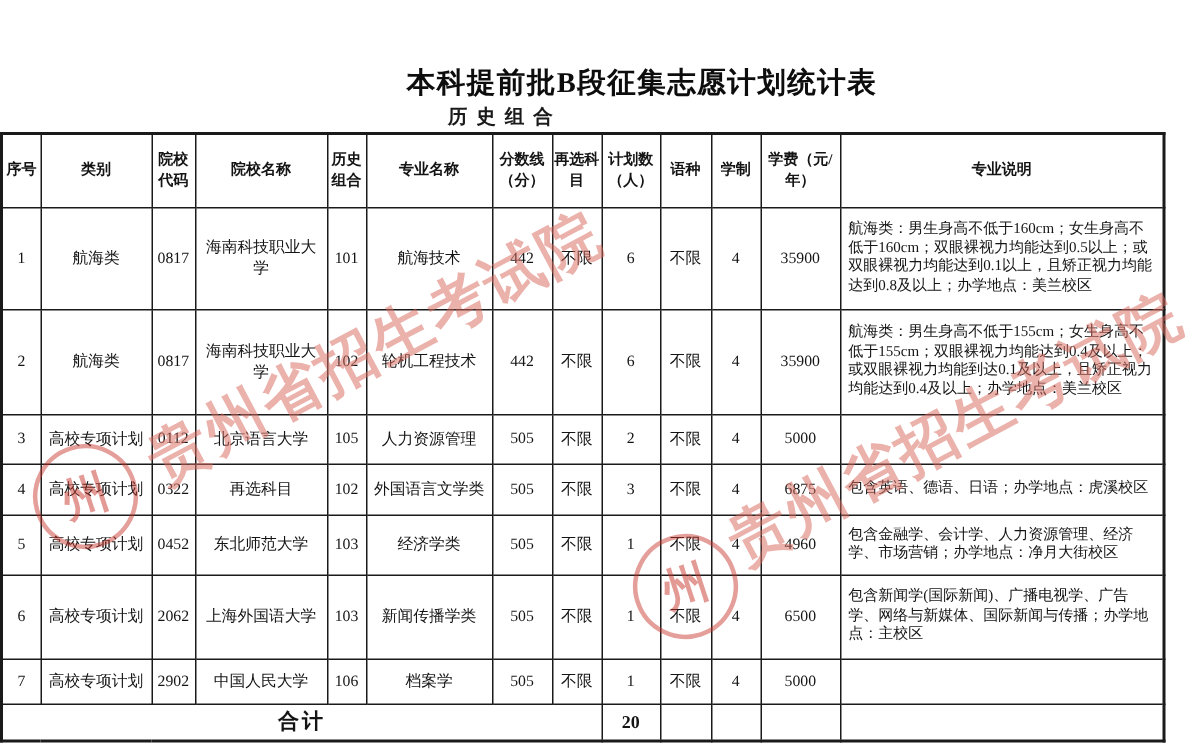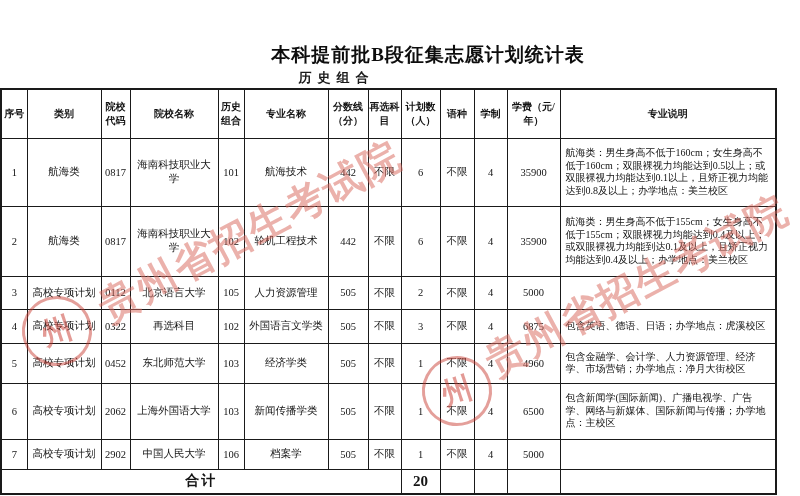--- a/index.html
+++ b/index.html
@@ -33,21 +33,21 @@
   .plan tbody tr:nth-child(4){height:34px;}
   .plan tbody tr:nth-child(5){height:40px;}
   .plan tbody tr:nth-child(6){height:56px;}
   .plan tbody tr:nth-child(7){height:30px;}
   .plan tbody tr.total-row{height:25px;}
   .plan td.note{
     text-align:left;font-size:10px;line-height:12.5px;padding:6px 5px;
   }
   .plan td.num{font-size:10.5px;}
   .plan .total-label{font-weight:bold;font-size:14px;letter-spacing:2px;}
-  .plan .total-plan{font-weight:bold;font-size:15px;}
+  .plan .total-plan{font-weight:bold;font-size:12px;}
   
   .wm{
     position:absolute;white-space:nowrap;pointer-events:none;
     font-size:40px;font-weight:bold;letter-spacing:2px;
     color:#d96a5f;opacity:0.52;transform:rotate(-28deg);
     font-family:"Liberation Serif", serif;z-index:5;
   }
   .wm1{left:82px;top:204px;}
   .wm2{left:469px;top:258px;}
   .seal{

